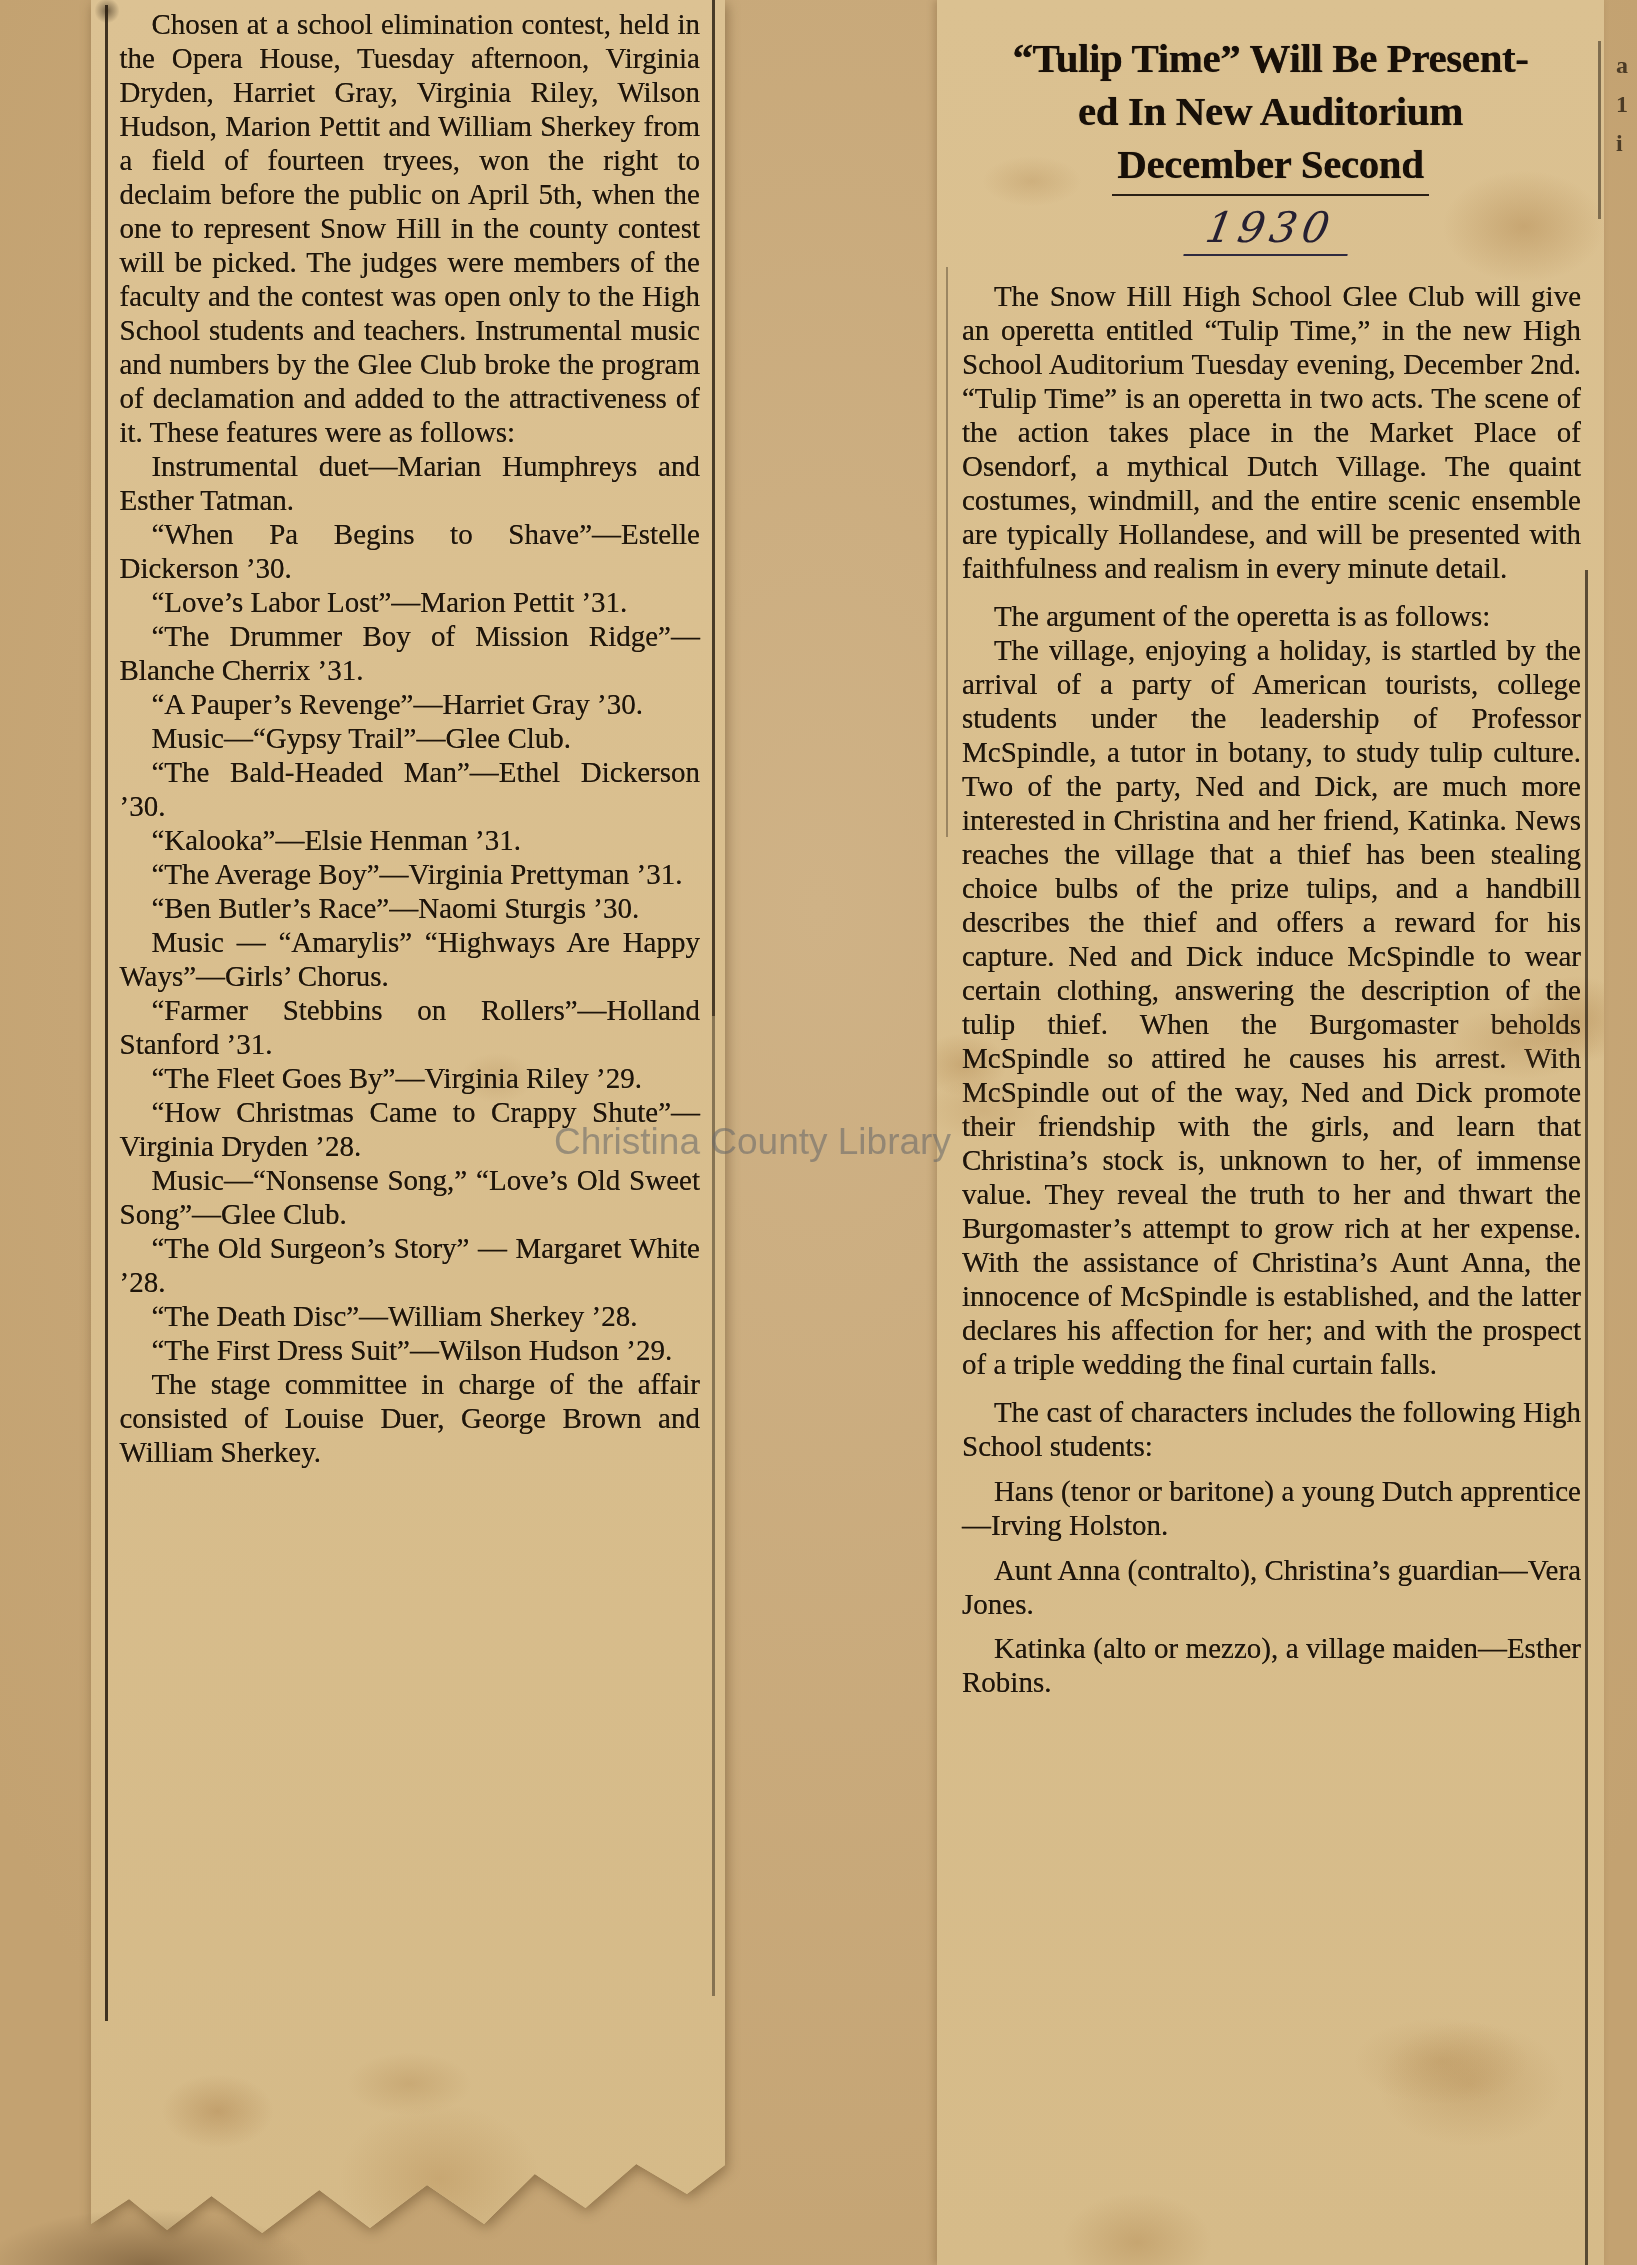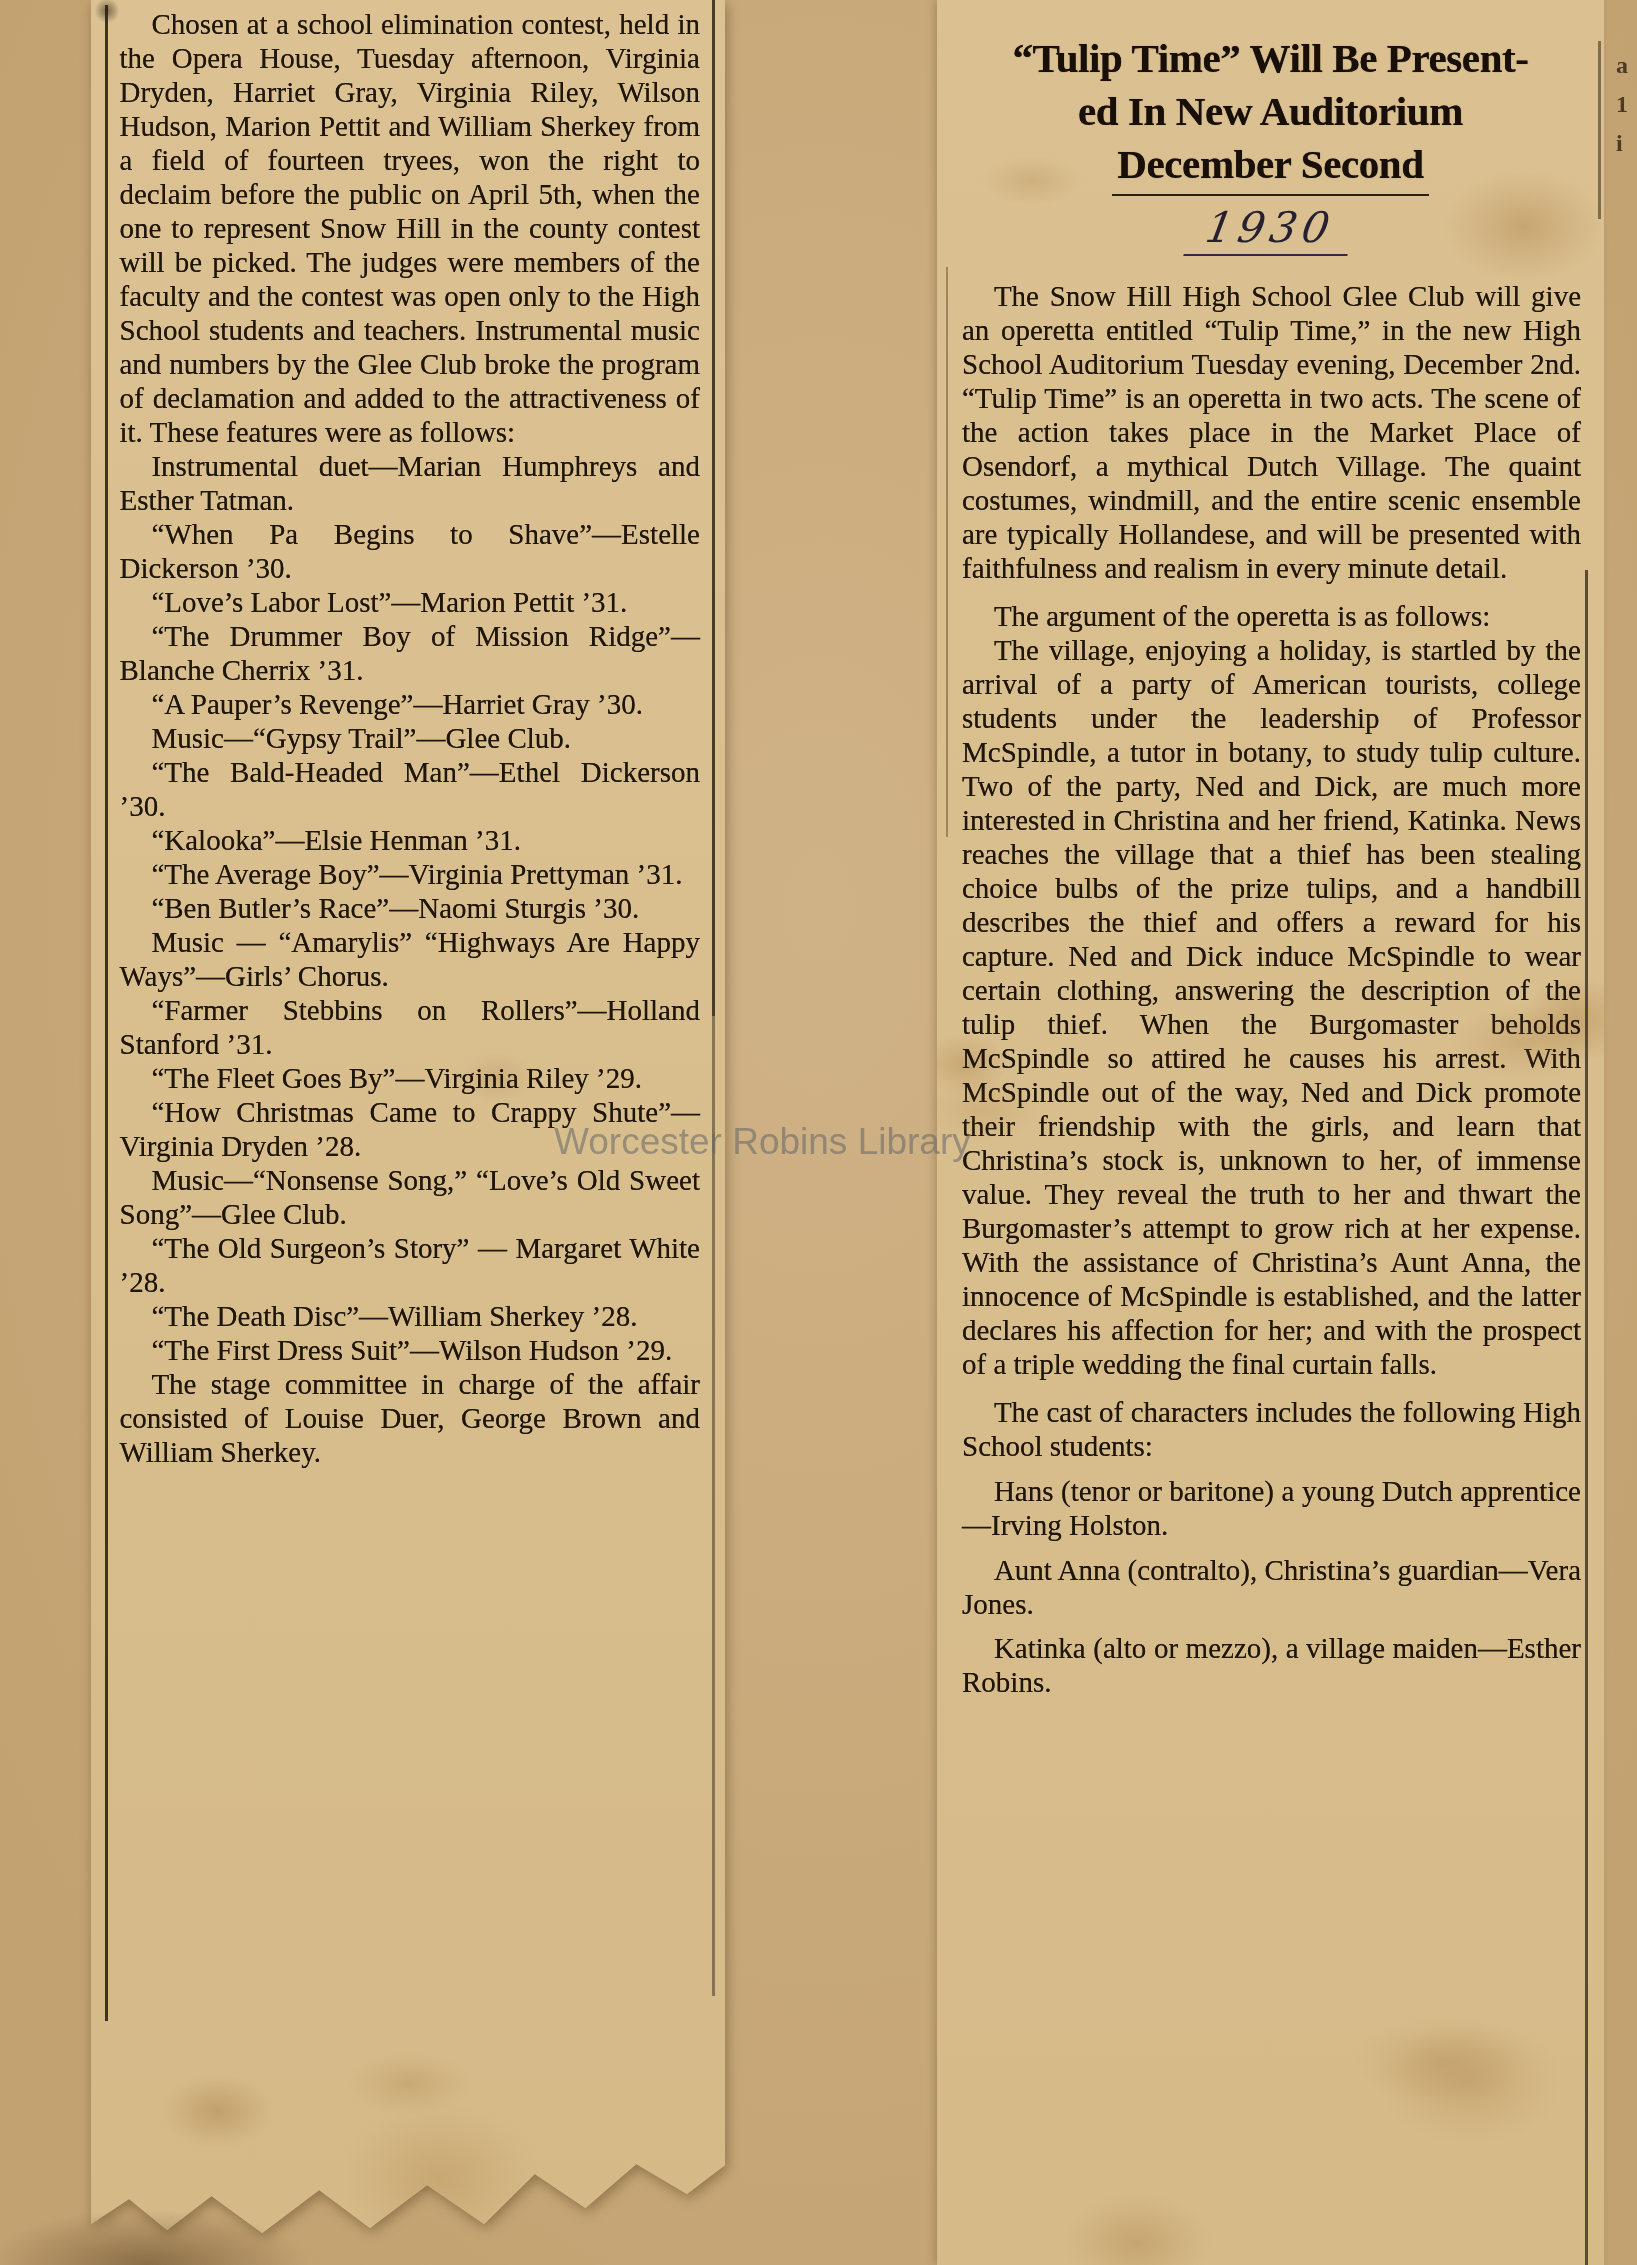--- a/index.html
+++ b/index.html
@@ -196,16 +196,16 @@
   <div class="rule rule-r3"></div>
 
   <div class="edge-marks">
     <div>a</div>
     <div>1</div>
     <div>i</div>
   </div>
 
   <div class="stains"></div>
 
-  <div class="watermark">Worcester Robins Library</div>
+  <div class="watermark">Christina County Library</div>
 
 </div>
 
 
 </body></html>

